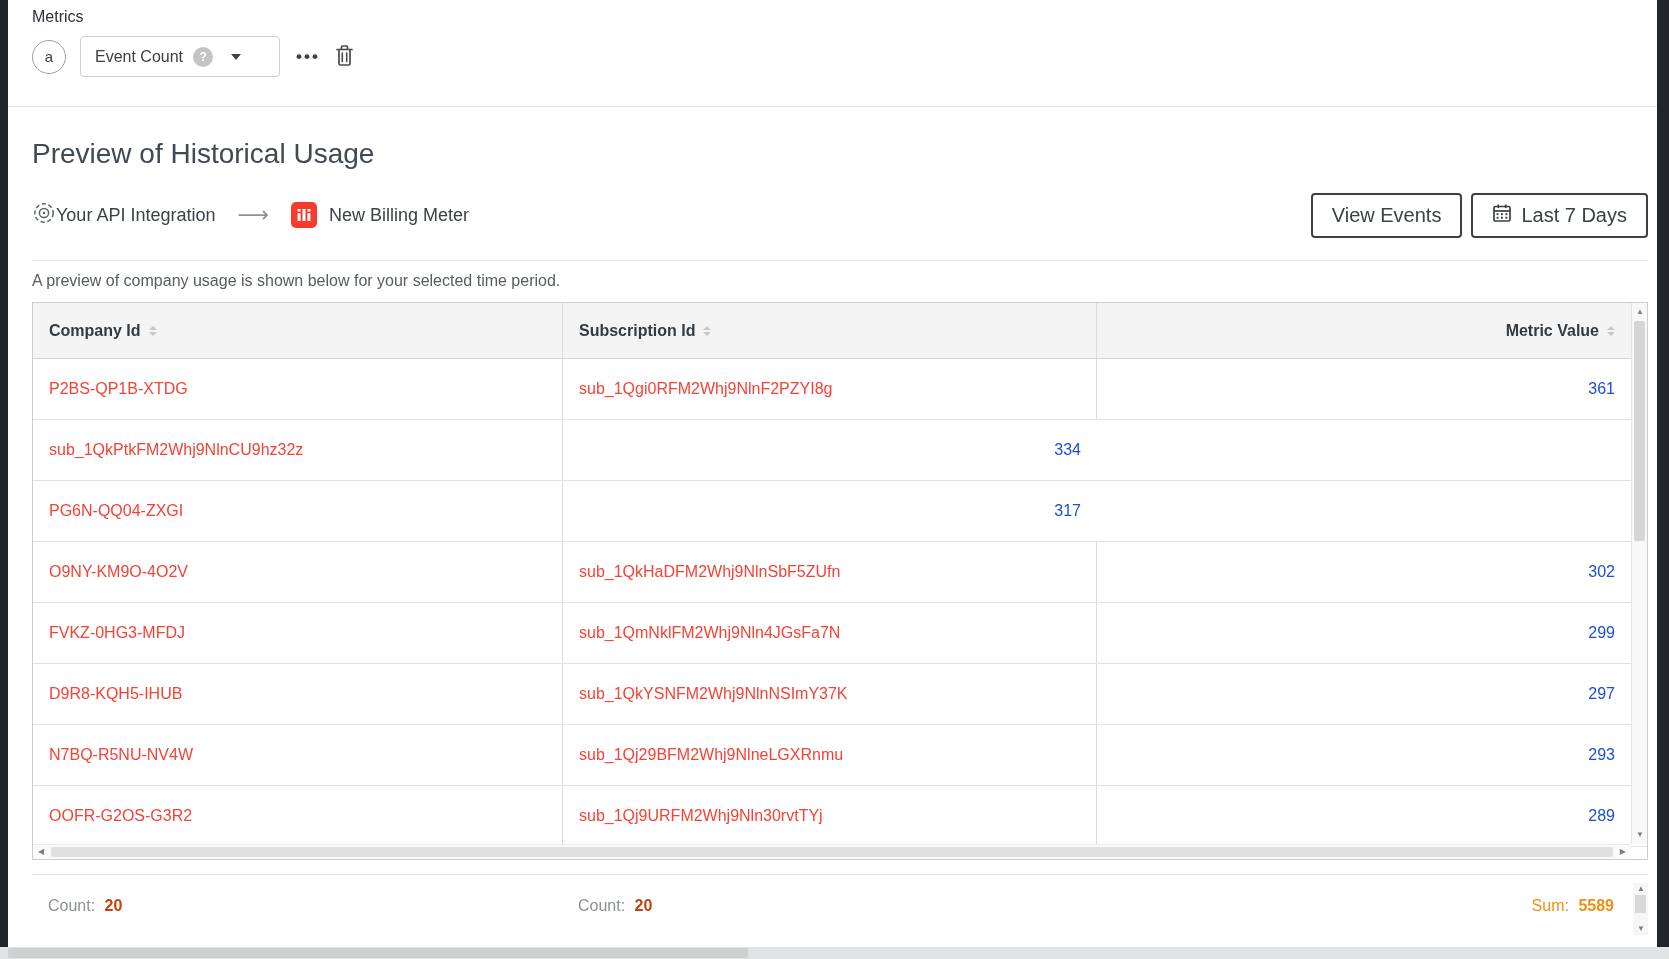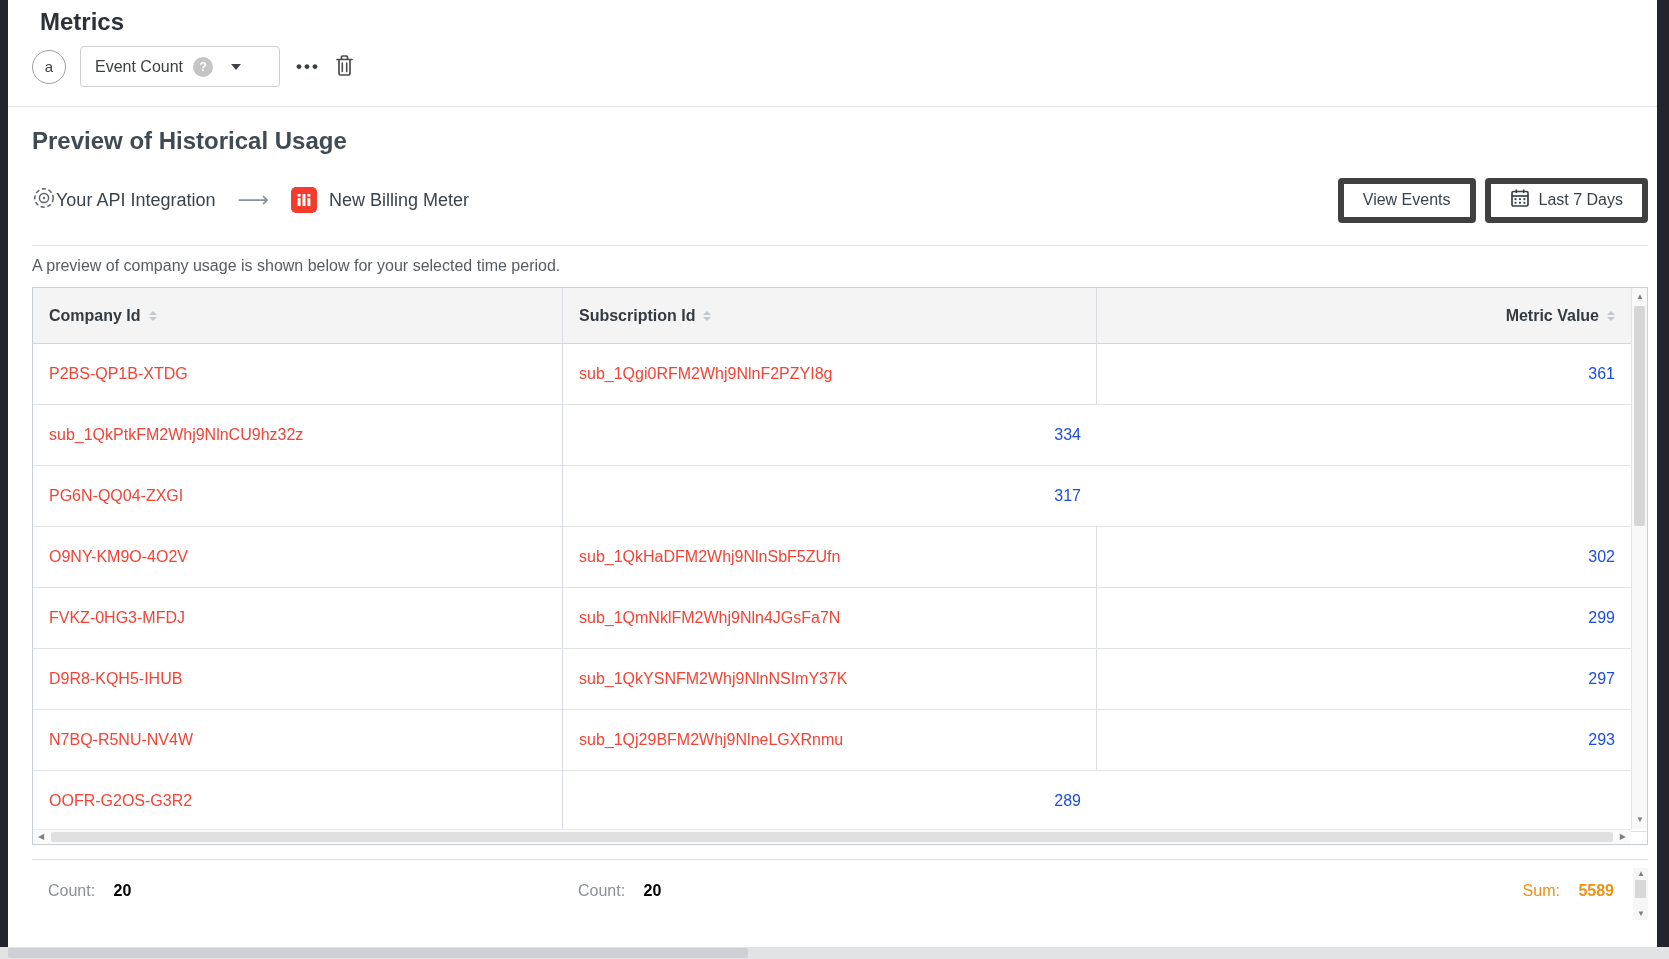--- a/index.html
+++ b/index.html
@@ -16,21 +16,21 @@
     width:1649px; height:947px;
     background:#ffffff;
   }
 
   
   .metrics-section {
     height:107px;
     border-bottom:1px solid #e3e3e3;
     padding:6px 24px 0;
   }
-  .metrics-title { font-size:24px; font-weight:700; color:#2b3137; margin:2px 8px 10px; }
+  .metrics-title { font-size:16px; font-weight:400; color:#2b3137; margin:2px 0 10px; }
   .metrics-controls { display:flex; align-items:center; gap:14px; }
   .badge-a {
     width:34px; height:34px; border-radius:50%;
     border:1px solid #9aa0a6; color:#3c4043;
     display:flex; align-items:center; justify-content:center;
     font-size:15px; background:#fff;
   }
   .metric-dropdown {
     height:41px; min-width:200px;
     border:1px solid #cfcfcf; border-radius:4px; background:#fff;
@@ -49,34 +49,34 @@
     border-top:6px solid #3f4347;
   }
   .ellipsis-btn {
     border:0; background:transparent; cursor:pointer;
     font-size:17px; font-weight:700; letter-spacing:2px; color:#3c4043; margin-left:2px;
   }
   .icon-btn { border:0; background:transparent; cursor:pointer; display:flex; align-items:center; }
 
   
   .preview-section { padding:14px 9px 0 24px; }
-  .preview-title { font-size:24px; font-weight:700; color:#404a52; margin-top:6px; }
+  .preview-title { font-size:28px; font-weight:400; color:#404a52; margin-top:17px; }
   .integration-row { margin-top:22px; height:46px; display:flex; align-items:center; justify-content:space-between; }
   .int-left { display:flex; align-items:center; font-size:18px; color:#3a424b; }
   .int-left .int-label { margin-left:0; }
   .int-arrow { color:#8d939a; font-size:22px; margin:0 22px; }
   .meter-icon {
     width:26px; height:26px; border-radius:5px; background:#f43b2d;
     display:flex; align-items:center; justify-content:center; margin-right:12px;
   }
   .btn-group { display:flex; gap:9px; }
   .btn {
     height:45px; padding:0 19px;
-    border:6px solid #404040; border-radius:4px; background:#fff;
-    font-size:16px; color:#39424a; font-family:"Liberation Sans", sans-serif;
+    border:2px solid #404040; border-radius:4px; background:#fff;
+    font-size:20px; color:#39424a; font-family:"Liberation Sans", sans-serif;
     display:flex; align-items:center; gap:9px; cursor:pointer;
   }
   .divider { border:0; border-top:1px solid #e6e6e6; margin-top:22px; }
   .description { margin-top:11px; font-size:16px; color:#565c62; }
 
   
   .grid-table {
     margin-top:12px; width:1616px; position:relative;
     border:1px solid #c9ced3; background:#fff;
   }
@@ -129,21 +129,21 @@
   }
 
   
   .summary {
     margin-top:14px; width:1616px; height:62px;
     border-top:1px solid #e3e3e3;
     display:grid; grid-template-columns:530px 534px 534px;
     align-items:center; position:relative;
   }
   .sum-cell { padding:0 16px; font-size:16px; color:#8b9096; }
-  .sum-cell b { color:#000000; font-weight:700; margin-left:14px; }
+  .sum-cell b { color:#c2410c; font-weight:700; margin-left:5px; }
   .sum-cell.right { text-align:right; color:#ef9011; }
   .sum-cell.right b { color:#ef9011; }
   .fscroll {
     position:absolute; right:0; top:8px; width:15px; height:52px; background:#f6f6f6;
   }
   .fscroll .arr.top { top:2px; left:4px; }
   .fscroll .arr.bot { bottom:2px; left:4px; }
   .fscroll .thumb { position:absolute; top:12px; left:2px; width:11px; height:18px; background:#d8d8d8; cursor:pointer; }
 
   
@@ -285,20 +285,21 @@
         <div class="gt-cell id sep">sub_1QkYSNFM2Whj9NlnNSImY37K</div>
         <div class="gt-cell num">297</div>
       </div>
       <div class="gt-row">
         <div class="gt-cell id sep">N7BQ-R5NU-NV4W</div>
         <div class="gt-cell id sep">sub_1Qj29BFM2Whj9NlneLGXRnmu</div>
         <div class="gt-cell num">293</div>
       </div>
       <div class="gt-row">
         <div class="gt-cell id sep">OOFR-G2OS-G3R2</div>
+        <div class="gt-cell id sep">sub_1Qj9URFM2Whj9Nln30rvtTYj</div>
         <div class="gt-cell num">289</div>
       </div>
       <div class="gt-row partial">
         <div class="gt-cell sep"></div>
         <div class="gt-cell sep"></div>
         <div class="gt-cell"></div>
       </div>
 
       <div class="vscroll">
         <span class="arr top">▲</span>

